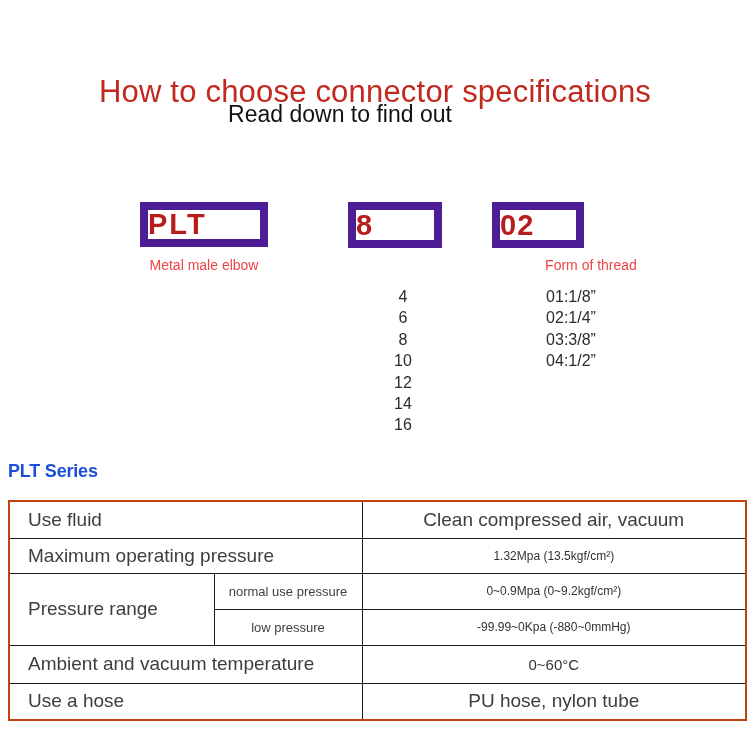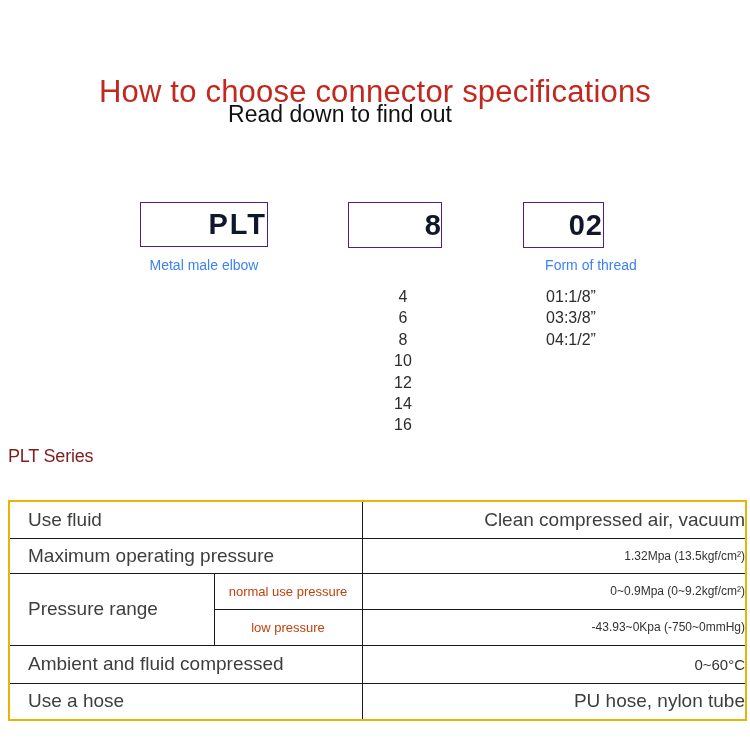--- a/index.html
+++ b/index.html
@@ -16,62 +16,62 @@
     text-align:center; font-size:31px; line-height:34px;
     color:#c3281e; letter-spacing:0.2px;margin-top:20px;
   }
   .subtitle {
     position:absolute; top:101px; left:0; width:680px;
     text-align:center; font-size:23px; line-height:26px; color:#121212;
   }
 
   .seg-box {
     position:absolute; top:202px; box-sizing:border-box;
-    border:1px solid #4c1d95; background:#fff;
-    display:flex; align-items:center; justify-content:flex-end;
-    font-weight:bold; font-size:29px; color:#0f172a;
+    border:8px solid #4c1d95; background:#fff;
+    display:flex; align-items:center; justify-content:flex-start;
+    font-weight:bold; font-size:29px; color:#b91c1c;
   }
   #seg-box-0 { left:140px; width:128px; height:45px; letter-spacing:2px; }
   #seg-box-1 { left:348px; width:94px;  height:46px; }
-  #seg-box-2 { left:523px; width:81px;  height:46px; letter-spacing:1px; }
+  #seg-box-2 { left:492px; width:92px;  height:46px; letter-spacing:1px; }
 
   .seg-label {
     position:absolute; top:257px; width:200px;
-    text-align:center; font-size:14px; color:#3b82f6;
+    text-align:center; font-size:14px; color:#ef4444;
   }
   #seg-label-0 { left:104px; }
   #seg-label-1 { left:295px; }
   #seg-label-2 { left:491px; }
 
   .option-col {
     position:absolute; top:286px; text-align:center;
     font-size:16px; line-height:21.4px; color:#2c2c2c;
   }
   #tube-col   { left:353px; width:100px; }
   #thread-col { left:496px; width:150px; }
   .option-item { display:block; }
 
   .series-heading {
-    position:absolute; left:8px; top:446px;
-    font-size:18px; font-weight:normal; color:#7f1d1d; letter-spacing:-0.2px;
+    position:absolute; left:8px; top:461px;
+    font-size:18px; font-weight:bold; color:#1d4ed8; letter-spacing:-0.2px;
   }
 
   table.spec-table {
     position:absolute; left:8px; top:500px; width:737px;
     border-collapse:collapse; table-layout:fixed;
-    border:2px solid #eab308;
+    border:2px solid #c2410c;
   }
   table.spec-table td {
     border:1.5px solid #1a1a1a; box-sizing:border-box;
     background:#ffffff; overflow:hidden;
   }
   td.beige { background:#f4eee1; }
   td.lbl { font-size:19px; color:#3e3e3e; padding:0 0 0 18px; text-align:left; }
-  td.sub { font-size:13px; color:#c2410c; text-align:center; padding:0; }
-  td.val { font-size:19px; color:#3e3e3e; text-align:right; padding:0; }
+  td.sub { font-size:13px; color:#404040; text-align:center; padding:0; }
+  td.val { font-size:19px; color:#3e3e3e; text-align:center; padding:0; }
   td.val.small { font-size:12px; color:#323232; }
   td.val.tiny  { font-size:15px; color:#323232; }
   tr.r1 { height:37px; } tr.r2 { height:35px; }
   tr.r3 { height:36px; } tr.r4 { height:36px; }
   tr.r5 { height:38px; } tr.r6 { height:37px; }
 </style>
 </head>
 <body>
 
 <div class="canvas">
@@ -97,20 +97,21 @@
     <span class="option-item">6</span>
     <span class="option-item">8</span>
     <span class="option-item">10</span>
     <span class="option-item">12</span>
     <span class="option-item">14</span>
     <span class="option-item">16</span>
   </div>
 
   <div class="option-col" id="thread-col">
     <span class="option-item">01:1/8”</span>
+    <span class="option-item">02:1/4”</span>
     <span class="option-item">03:3/8”</span>
     <span class="option-item">04:1/2”</span>
   </div>
 
   <div class="series-heading">PLT Series</div>
 
   <table class="spec-table">
     <colgroup>
         <col style="width:205px">
         <col style="width:148px">
@@ -125,24 +126,24 @@
         <td class="lbl" colspan="2">Maximum operating pressure</td>
         <td class="val small">1.32Mpa (13.5kgf/cm²)</td>
       </tr>
       <tr class="r3">
         <td class="lbl" rowspan="2">Pressure range</td>
         <td class="sub beige">normal use pressure</td>
         <td class="val small beige">0~0.9Mpa (0~9.2kgf/cm²)</td>
       </tr>
       <tr class="r4">
         <td class="sub">low pressure</td>
-        <td class="val small">-43.93~0Kpa (-750~0mmHg)</td>
+        <td class="val small">-99.99~0Kpa (-880~0mmHg)</td>
       </tr>
       <tr class="r5">
-        <td class="lbl beige" colspan="2">Ambient and fluid compressed</td>
+        <td class="lbl beige" colspan="2">Ambient and vacuum temperature</td>
         <td class="val tiny beige">0~60°C</td>
       </tr>
       <tr class="r6">
         <td class="lbl" colspan="2">Use a hose</td>
         <td class="val">PU hose, nylon tube</td>
       </tr>
     </tbody>
   </table>
 
 </div>

